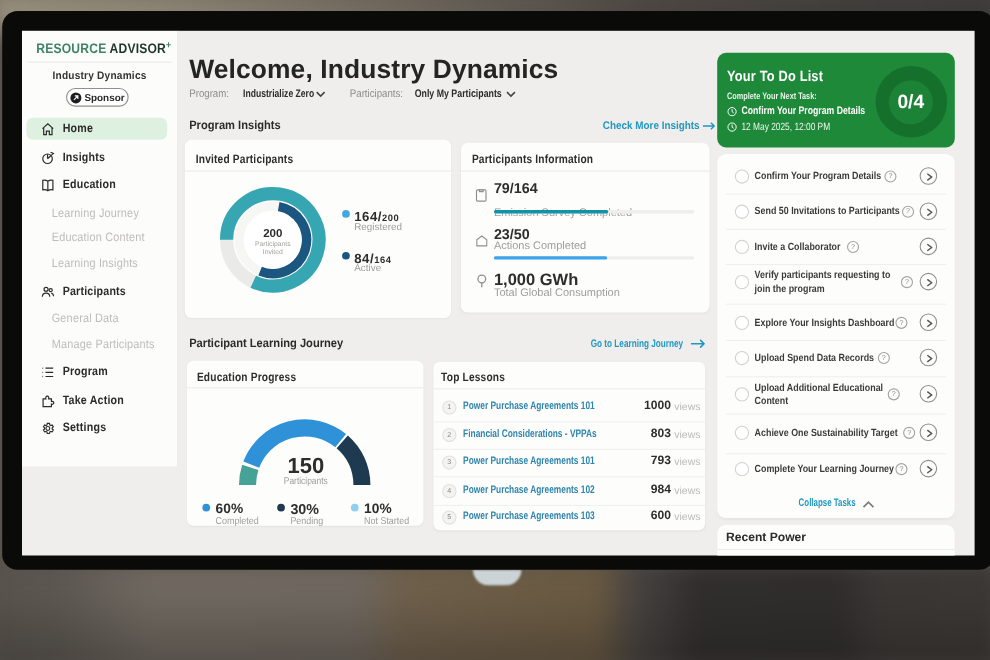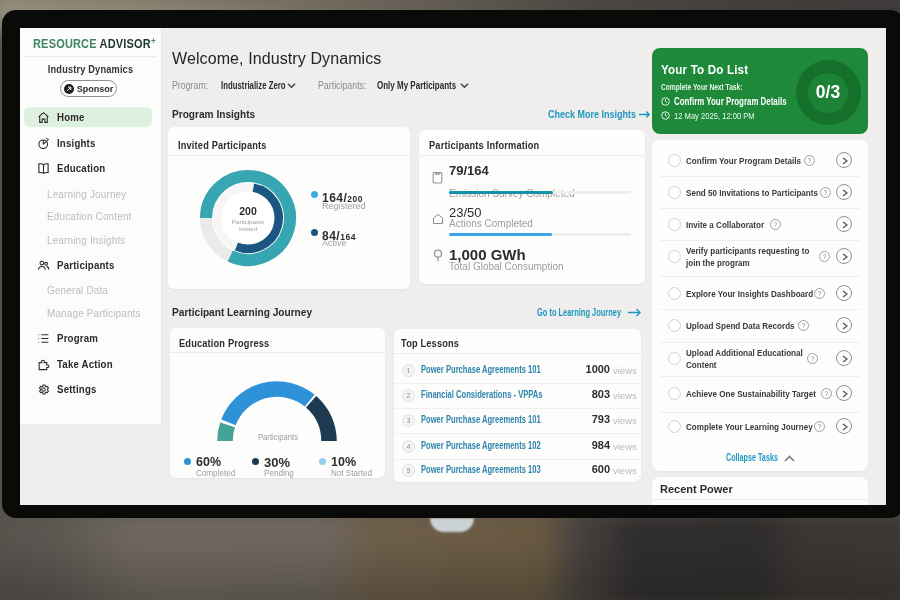--- a/index.html
+++ b/index.html
@@ -89,21 +89,21 @@
         <path d="M4 8.5 H8.7 C7.9 6.3 9 4 11 4 C13 4 14.1 6.3 13.3 8.5 H18 V13 C20.2 12.3 22 13.4 22 15.2 C22 17 20.2 18.1 18 17.4 V21.5 H4 Z"></path>
       </svg>
   <div class="menu" style="top:330px;">Take Action</div>
 
   <svg class="mico" style="top:355px;" width="13" height="13" viewBox="0 0 24 24" fill="none" stroke="#2b2b2b" stroke-width="1.9">
         <circle cx="12" cy="12" r="3.2"></circle>
         <path d="M19.2 13 a7.2 7.2 0 0 0 0-2 l2-1.5 -1.9-3.3 -2.4 0.9 a7.2 7.2 0 0 0-1.7-1 L14.8 3.5 h-3.8 l-.4 2.6 a7.2 7.2 0 0 0-1.7 1 l-2.4-.9 -1.9 3.3 2 1.5 a7.2 7.2 0 0 0 0 2 l-2 1.5 1.9 3.3 2.4-.9 a7.2 7.2 0 0 0 1.7 1 l.4 2.6 h3.8 l.4-2.6 a7.2 7.2 0 0 0 1.7-1 l2.4.9 1.9-3.3 Z"></path>
       </svg>
   <div class="menu" style="top:355px;">Settings</div>
 
-  <div class="ab" style="left:152px;top:22px;font-size:16px;font-weight:400;color:#242424;letter-spacing:0.1px;">Welcome, Industry Dynamics</div>
+  <div class="ab" style="left:152px;top:22px;font-size:24px;font-weight:700;color:#242424;letter-spacing:0.1px;">Welcome, Industry Dynamics</div>
   <div class="ab" style="left:152px;top:52px;font-size:10px;color:#8b8b89;transform:scaleX(0.88);transform-origin:0 50%;">Program:</div>
   <div class="ab" style="left:201px;top:52px;font-size:10px;font-weight:700;color:#2b2b2b;transform:scaleX(0.78);transform-origin:0 50%;">Industrialize Zero</div>
   <svg class="ab" style="left:267px;top:54px;" width="9" height="7" viewBox="0 0 10 7" fill="none" stroke="#444" stroke-width="1.6">
         <path d="M1 1.5 L5 5.5 L9 1.5"></path>
       </svg>
   <div class="ab" style="left:298px;top:52px;font-size:10px;color:#8b8b89;transform:scaleX(0.88);transform-origin:0 50%;">Participants:</div>
   <div class="ab" style="left:357px;top:52px;font-size:10px;font-weight:700;color:#2b2b2b;transform:scaleX(0.8);transform-origin:0 50%;">Only My Participants</div>
   <svg class="ab" style="left:440px;top:54px;" width="9" height="7" viewBox="0 0 10 7" fill="none" stroke="#444" stroke-width="1.6">
         <path d="M1 1.5 L5 5.5 L9 1.5"></path>
       </svg>
@@ -141,21 +141,21 @@
         <rect x="2" y="3" width="16" height="19" rx="2"></rect>
         <path d="M7 3 H13 V6 H7 Z" fill="#fff"></path>
       </svg>
   <div class="ab" style="left:429px;top:135px;font-size:13px;font-weight:700;color:#2d2d2d;">79/164</div>
   <div class="ab gray" style="left:429px;top:160px;font-size:10px;">Emission Survey Completed</div>
   <div class="ab" style="left:429px;top:163px;width:182px;height:3px;border-radius:2px;background:#eeeeec;"></div>
   <div class="ab" style="left:429px;top:163px;width:104px;height:3px;border-radius:2px;background:#1292a8;"></div>
   <svg class="ab" style="left:412px;top:185px;" width="12" height="12" viewBox="0 0 24 24" fill="none" stroke="#8f8f8d" stroke-width="2">
         <path d="M12 3 L21 10 V21 H3 V10 Z"></path>
       </svg>
-  <div class="ab" style="left:429px;top:177px;font-size:13px;font-weight:400;color:#2d2d2d;">23/50</div>
+  <div class="ab" style="left:429px;top:177px;font-size:13px;font-weight:700;color:#2d2d2d;">23/50</div>
   <div class="ab gray" style="left:429px;top:190px;font-size:10px;">Actions Completed</div>
   <div class="ab" style="left:429px;top:205px;width:182px;height:3px;border-radius:2px;background:#eeeeec;"></div>
   <div class="ab" style="left:429px;top:205px;width:103px;height:3px;border-radius:2px;background:#3aa5e9;"></div>
   <svg class="ab" style="left:413px;top:221px;" width="10" height="14" viewBox="0 0 16 24" fill="none" stroke="#8f8f8d" stroke-width="2">
         <circle cx="8" cy="8" r="6"></circle>
         <path d="M8 14 V21"></path>
       </svg>
   <div class="ab" style="left:429px;top:218px;font-size:15px;font-weight:700;color:#2d2d2d;">1,000 GWh</div>
   <div class="ab gray" style="left:429px;top:233px;font-size:10px;">Total Global Consumption</div>
 
@@ -168,20 +168,21 @@
   <div class="card" style="left:150px;top:300px;width:215px;height:150px;"></div>
   <div class="ct" style="left:159px;top:309px;">Education Progress</div>
   <div class="cdiv" style="left:150px;top:324px;width:215px;"></div>
   <svg class="ab" style="left:190px;top:349px;" width="133" height="73" viewBox="0 0 133 73">
     <g fill="none" stroke-width="15.5">
       <path id="g1" stroke="#46a297" d="M15.00 64.00 A52 52 0 0 1 17.55 47.93"></path>
       <path id="g2" stroke="#2f92d9" d="M18.45 45.36 A52 52 0 0 1 99.72 23.59"></path>
       <path id="g3" stroke="#1d3a50" d="M101.12 24.76 A52 52 0 0 1 119.00 64.00"></path>
     </g>
   </svg>
+  <div class="ab" style="left:198px;top:385px;width:120px;text-align:center;font-size:20px;font-weight:700;color:#2d2d2d;">150</div>
   <div class="ab gray" style="left:198px;top:404px;width:120px;text-align:center;font-size:9px;transform:scaleX(0.85);">Participants</div>
   <span class="ab" style="left:164px;top:430px;width:7px;height:7px;border-radius:50%;background:#2f92d9;"></span>
   <div class="ab" style="left:176px;top:427px;font-size:12.5px;font-weight:700;color:#2d2d2d;">60%</div>
   <div class="ab gray" style="left:176px;top:440px;font-size:9px;transform:scaleX(0.9);transform-origin:0 50%;">Completed</div>
   <span class="ab" style="left:232px;top:430px;width:7px;height:7px;border-radius:50%;background:#1d3a50;"></span>
   <div class="ab" style="left:244px;top:427px;font-size:13px;font-weight:700;color:#2d2d2d;">30%</div>
   <div class="ab gray" style="left:244px;top:440px;font-size:9px;transform:scaleX(0.9);transform-origin:0 50%;">Pending</div>
   <span class="ab" style="left:299px;top:430px;width:7px;height:7px;border-radius:50%;background:#8fd0f0;"></span>
   <div class="ab" style="left:311px;top:427px;font-size:12.5px;font-weight:700;color:#2d2d2d;">10%</div>
   <div class="ab gray" style="left:311px;top:440px;font-size:9px;transform:scaleX(0.9);transform-origin:0 50%;">Not Started</div>
@@ -224,21 +225,21 @@
         <circle cx="6" cy="6" r="5"></circle>
         <path d="M6 3 V6 L8 7.5"></path>
       </svg>
   <div class="ab" style="left:654px;top:68px;font-size:10px;font-weight:700;color:#fff;transform:scaleX(0.79);transform-origin:0 50%;">Confirm Your Program Details</div>
   <svg class="ab" style="left:641px;top:83px;" width="9" height="9" viewBox="0 0 12 12" fill="none" stroke="#fff" stroke-width="1.2">
         <circle cx="6" cy="6" r="5"></circle>
         <path d="M6 3 V6 L8 7.5"></path>
       </svg>
   <div class="ab" style="left:654px;top:82px;font-size:9.5px;font-weight:400;color:#f0f8f1;transform:scaleX(0.8);transform-origin:0 50%;">12 May 2025, 12:00 PM</div>
   <div class="ab" style="left:775.5px;top:32px;width:65px;height:65px;border-radius:50%;background:#15702c;"></div>
-  <div class="ab" style="left:788px;top:44.5px;width:40px;height:40px;border-radius:50%;background:#1c8236;display:flex;align-items:center;justify-content:center;font-size:17.5px;font-weight:700;color:#ffffff;">0/3</div>
+  <div class="ab" style="left:788px;top:44.5px;width:40px;height:40px;border-radius:50%;background:#1c8236;display:flex;align-items:center;justify-content:center;font-size:17.5px;font-weight:700;color:#ffffff;">0/4</div>
 
   <div class="card" style="left:632px;top:112px;width:216px;height:331px;border-radius:8px;"></div>
   <div id="todos">
         <div class="ab" style="left:648px;top:125.5px;width:11px;height:11px;border:1.4px solid #d2d2d0;border-radius:50%;background:#fff;"></div>
         <div class="ab todo-txt" style="left:666px;top:127px;line-height:11.5px;">Confirm Your Program Details</div>
         <div class="ab" style="left:784px;top:127px;width:9px;height:9px;border:1px solid #a2a2a0;border-radius:50%;text-align:center;font-size:6.5px;line-height:9px;color:#8a8a88;">?</div>
         <div class="ab" style="left:816px;top:124px;width:14px;height:14px;border:1.3px solid #8f8f8d;border-radius:50%;"></div>
         <svg class="ab" style="left:821.5px;top:128.5px;" width="6" height="8" viewBox="0 0 6 8" fill="none" stroke="#555" stroke-width="1.3">
           <path d="M1 1 L5 4 L1 7"></path>
         </svg>

